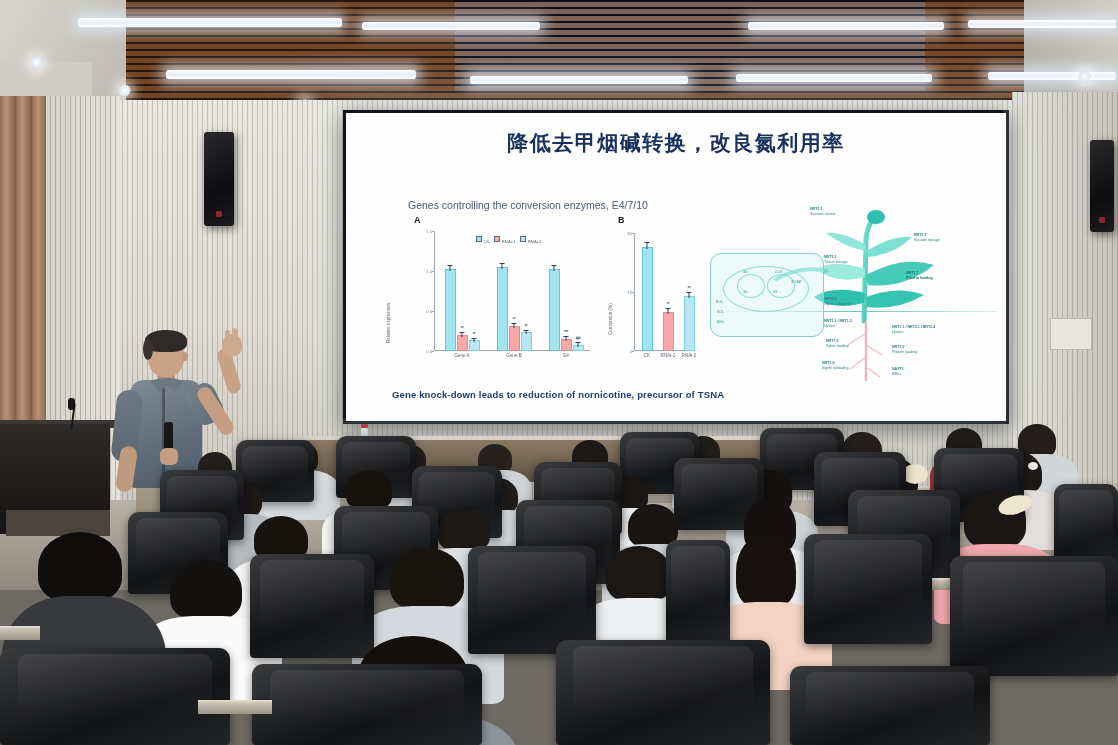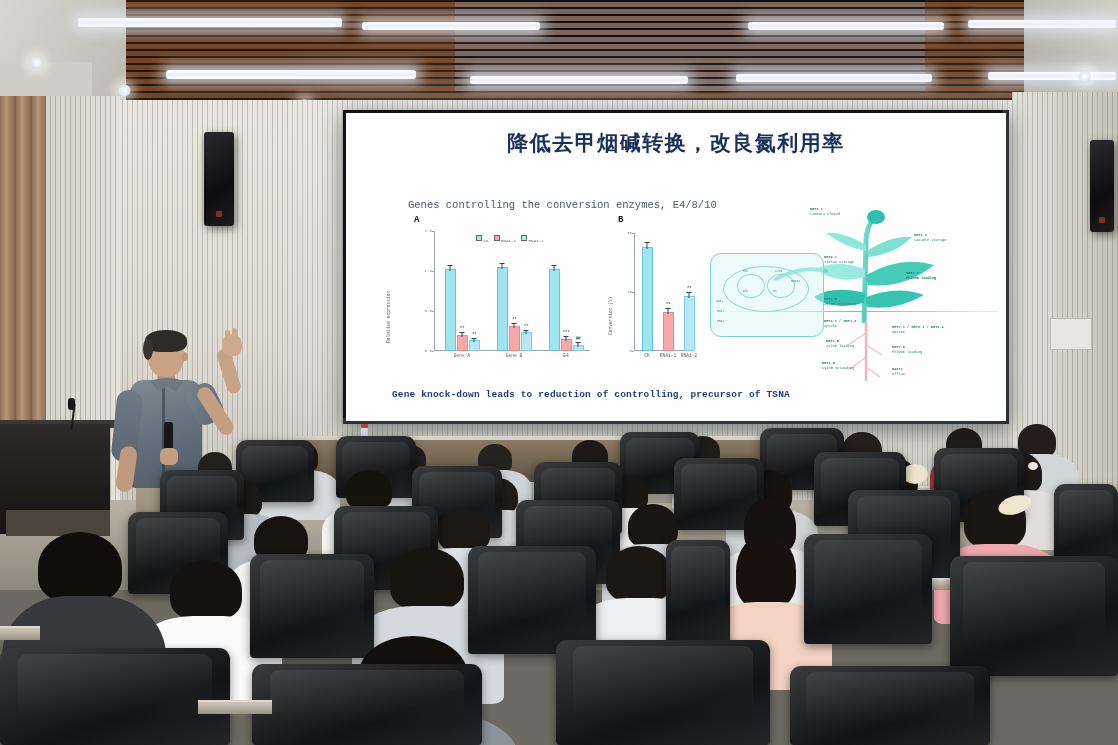--- a/index.html
+++ b/index.html
@@ -55,21 +55,21 @@
   .wall-sign{background:#e8e6de;border:1px solid #b9b7ad;}
 
   .speaker{background:linear-gradient(150deg,#2a2a2c,#0d0d0f 60%,#1c1c1e);
     border-radius:3px;box-shadow:2px 3px 9px rgba(0,0,0,.5);}
   .speaker-dot{position:absolute;left:50%;bottom:9px;transform:translateX(-50%);
     width:6px;height:6px;background:#8d2723;border-radius:1px;}
 
   
   #screen-frame{left:343px;top:110px;width:660px;height:308px;
     background:#10131a;padding:3px;box-shadow:0 5px 22px rgba(0,0,0,.55);}
-  #screen{position:relative;width:100%;height:100%;background:#fefefe;overflow:hidden;font-family:Liberation Mono, monospace;}
+  #screen{position:relative;width:100%;height:100%;background:#fefefe;overflow:hidden;}
   #slide{position:absolute;inset:0;}
 
   #slide-title-cn{position:absolute;left:0;right:0;top:16px;text-align:center;
     font-size:21px;font-weight:700;color:#17305c;letter-spacing:1.5px;}
   #slide-title-en{position:absolute;left:0;right:0;top:44px;text-align:center;
     font-size:19.5px;font-weight:700;color:#1b3a6b;letter-spacing:.1px;}
   #slide-sub{position:absolute;left:62px;top:86px;font-size:10.5px;color:#4a5a74;}
   #slide-caption{position:absolute;left:46px;top:276px;font-size:9.5px;
     font-weight:700;color:#1d3e72;letter-spacing:.15px;}
 
@@ -222,21 +222,21 @@
   </div>
   <div class="abs speaker" style="left:1090px;top:140px;width:24px;height:92px;">
     <span class="speaker-dot"></span>
   </div>
 
   <div class="abs" id="screen-frame">
     <div id="screen">
       <div id="slide">
 
         <div id="slide-title-cn">降低去甲烟碱转换，改良氮利用率</div>
-        <div id="slide-sub">Genes controlling the conversion enzymes, E4/8/10</div>
+        <div id="slide-sub">Genes controlling the conversion enzymes, E4/7/10</div>
 
         <div class="panel" style="left:62px;top:112px;width:188px;height:142px;">
           <div class="panel-letter" style="left:6px;top:-10px;">A</div>
 
           <div class="ylab" style="left:-22px;top:118px;transform:rotate(-90deg);">Relative expression</div>
 
           <div style="position:absolute;left:26px;top:6px;right:6px;bottom:16px;">
             <div class="axis-y"></div>
             <div class="axis-x"></div>
 
@@ -428,21 +428,21 @@
             <b>NRT1.9</b><span>Phloem loading</span>
           </div>
           <div class="nrt" style="left:116px;top:168px;">
             <b>NRT1.8</b><span>Xylem unloading</span>
           </div>
           <div class="nrt" style="left:186px;top:174px;">
             <b>NAXT1</b><span>Efflux</span>
           </div>
         </div>
 
-        <div id="slide-caption">Gene knock-down leads to reduction of controlling, precursor of TSNA</div>
+        <div id="slide-caption">Gene knock-down leads to reduction of nornicotine, precursor of TSNA</div>
       </div>
     </div>
   </div>
   <div class="abs" id="glow"></div>
 
   <div class="abs" id="stage-floor"></div>
   <div class="abs" id="desk-top"></div>
   <div class="abs" id="front-desk"></div>
   <div class="abs" id="placard"></div>
   <div class="abs" id="bottle"></div>

